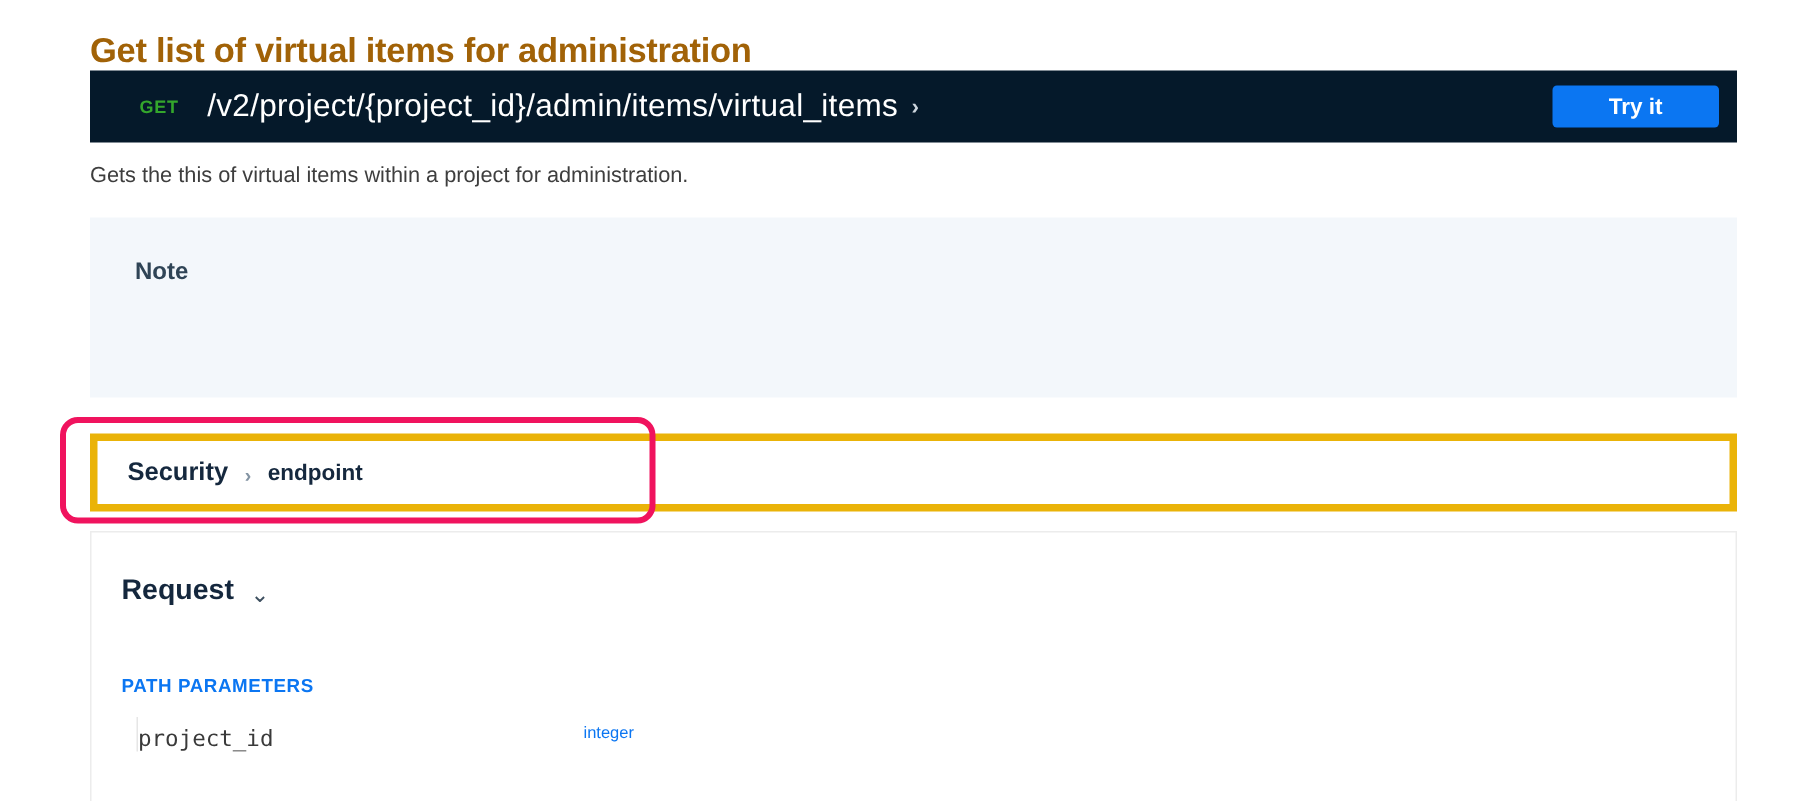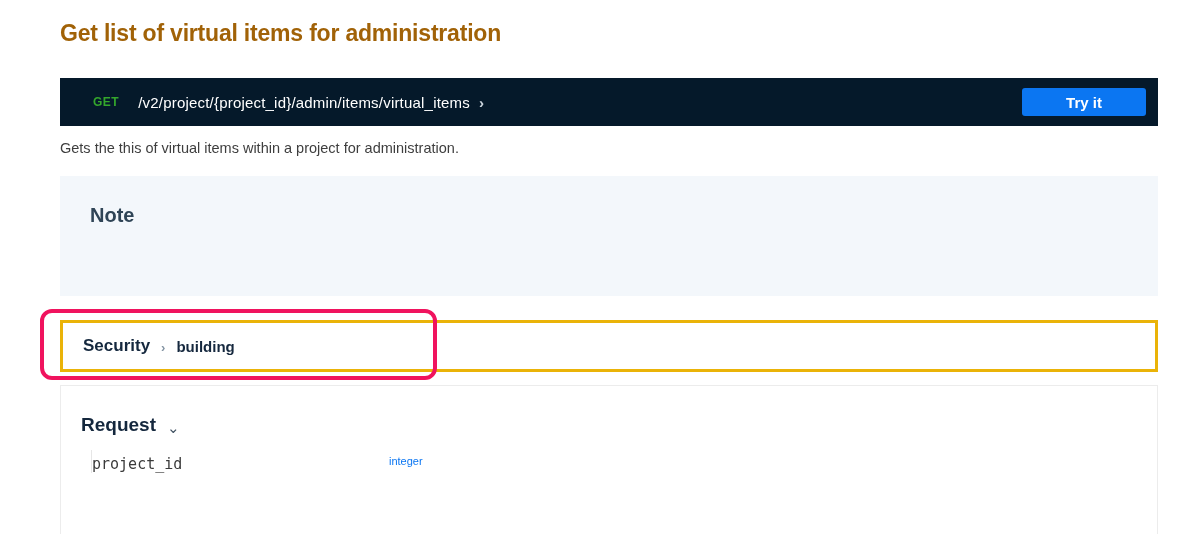--- a/index.html
+++ b/index.html
@@ -10,50 +10,49 @@
 
   h1.page-title {
     margin-top: 20px;
     font-size: 23px;
     font-weight: 700;
     color: #a16207;
     letter-spacing: -0.2px;
   }
 
   .endpoint-bar {
-    margin-top: 31px;
     height: 48px;
     background: var(--bar-bg, #05192a);
     display: flex;
     align-items: center;
     padding: 0 12px 0 33px;
     cursor: pointer;
   }
   .method {
     color: var(--get-green, #34a62c);
     font-weight: 700;
     font-size: 12px;
     letter-spacing: 0.5px;
   }
   .endpoint-path {
     color: #ffffff;
-    font-size: 15px;
+    font-size: 21px;
     margin-left: 19px;
     letter-spacing: 0.2px;
   }
   .endpoint-chev {
     color: #cdd6de;
     font-size: 15px;
     font-weight: 700;
     margin-left: 9px;
     line-height: 1;
   }
   .spacer { flex: 1; }
   .try-btn {
-    width: 124px;
+    width: 111px;
     height: 28px;
     background: var(--accent-blue, #0b76f2);
     color: #ffffff;
     font-family: "Liberation Sans", sans-serif;
     font-weight: 700;
     font-size: 15px;
     border: none;
     border-radius: 3px;
     cursor: pointer;
   }
@@ -65,37 +64,37 @@
   }
 
   .note {
     margin-top: 20px;
     background: var(--note-bg, #f3f7fb);
     padding: 28px 30px 30px 30px;
     height: 120px;
   }
   .note-title {
     font-weight: 700;
-    font-size: 20px;
+    font-size: 16px;
     color: #2f4456;
   }
   .note-body {
     margin-top: 26px;
     font-size: 15px;
     color: #5c7080;
   }
 
   .security-wrap {
     position: relative;
     margin-top: 24px;
   }
   .security-row {
     height: 52px;
     background: #ffffff;
-    border: 3px solid #eab308;
+    border: 5px solid #eab308;
     display: flex;
     align-items: center;
     padding-left: 20px;
   }
   .sec-label {
     font-weight: 700;
     font-size: 17px;
     color: #15283e;
   }
   .sec-chev {
@@ -193,30 +192,31 @@
     <p class="desc">Gets the this of virtual items within a project for administration.</p>
 
     <div class="note">
       <div class="note-title">Note</div>
     </div>
 
     <div class="security-wrap">
       <div class="security-row">
         <span class="sec-label">Security</span>
         <span class="sec-chev">›</span>
-        <span class="sec-scheme">building</span>
+        <span class="sec-scheme">endpoint</span>
       </div>
       <div class="annotation"></div>
     </div>
 
     <div class="request-box">
       <div class="request-heading">
         <span class="req-label">Request</span>
         <span class="req-chev">⌄</span>
       </div>
+      <div class="pp-label">PATH PARAMETERS</div>
       <div class="param-row">
         <span class="param-name">project_id</span>
         <span class="param-type">integer</span>
       </div>
     </div>
 
   </div>
 </div>
 
 </body></html>

